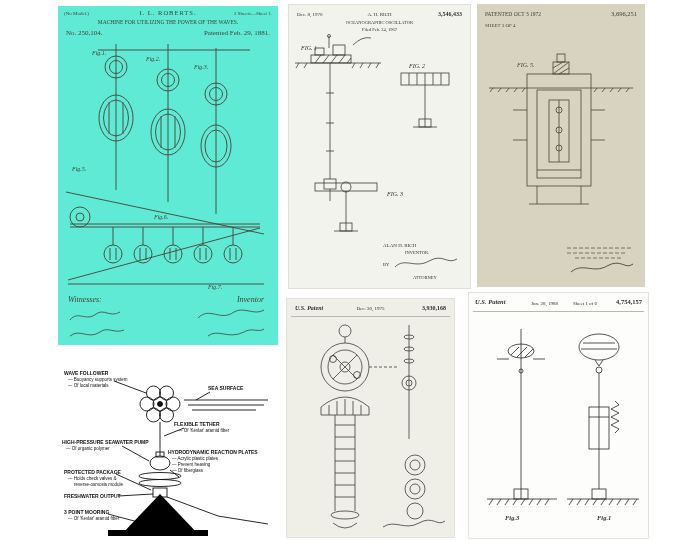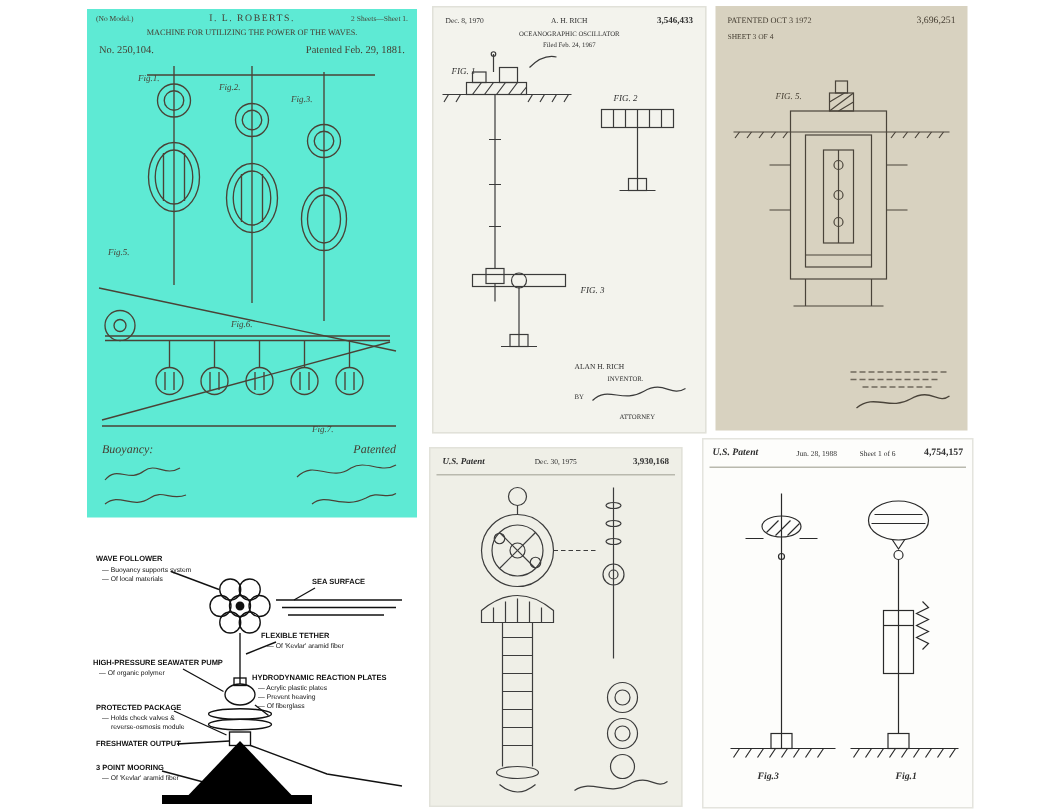--- a/index.html
+++ b/index.html
@@ -80,22 +80,22 @@
         <line x1="145" y1="187" x2="145" y2="205"></line>
           <circle cx="145" cy="214" r="9"></circle>
         <line x1="175" y1="187" x2="175" y2="205"></line>
           <circle cx="175" cy="214" r="9"></circle>
         <path d="M52,208 v12 M58,208 v12 M82,208 v12 M88,208 v12 M112,208 v12 M118,208 v12 M142,208 v12 M148,208 v12 M172,208 v12 M178,208 v12"></path>
         <line x1="10" y1="240" x2="202" y2="188"></line>
         <line x1="10" y1="244" x2="206" y2="244"></line>
       </g>
     </svg>
 
-    <span class="t s8 ink1 ital" style="left:10px;top:290px">Buoyancy:</span>
-    <span class="t s8 ink1 ital" style="right:14px;top:290px">Patented</span>
+    <span class="t s8 ink1 ital" style="left:10px;top:290px">Witnesses:</span>
+    <span class="t s8 ink1 ital" style="right:14px;top:290px">Inventor</span>
     <svg width="220" height="48" viewBox="0 0 220 48" style="top:300px">
       <g stroke="#4a4236" fill="none" stroke-width="0.8">
         <path d="M12,14 C20,4 28,16 38,8 C46,2 52,12 62,6"></path>
         <path d="M12,30 C22,22 30,34 42,26 C50,20 56,28 66,24"></path>
         <path d="M140,12 C152,0 162,16 176,6 C186,0 196,10 206,4"></path>
         <path d="M150,30 C160,22 170,34 186,26 C194,21 200,27 206,23"></path>
       </g>
     </svg>
   </section>
 

